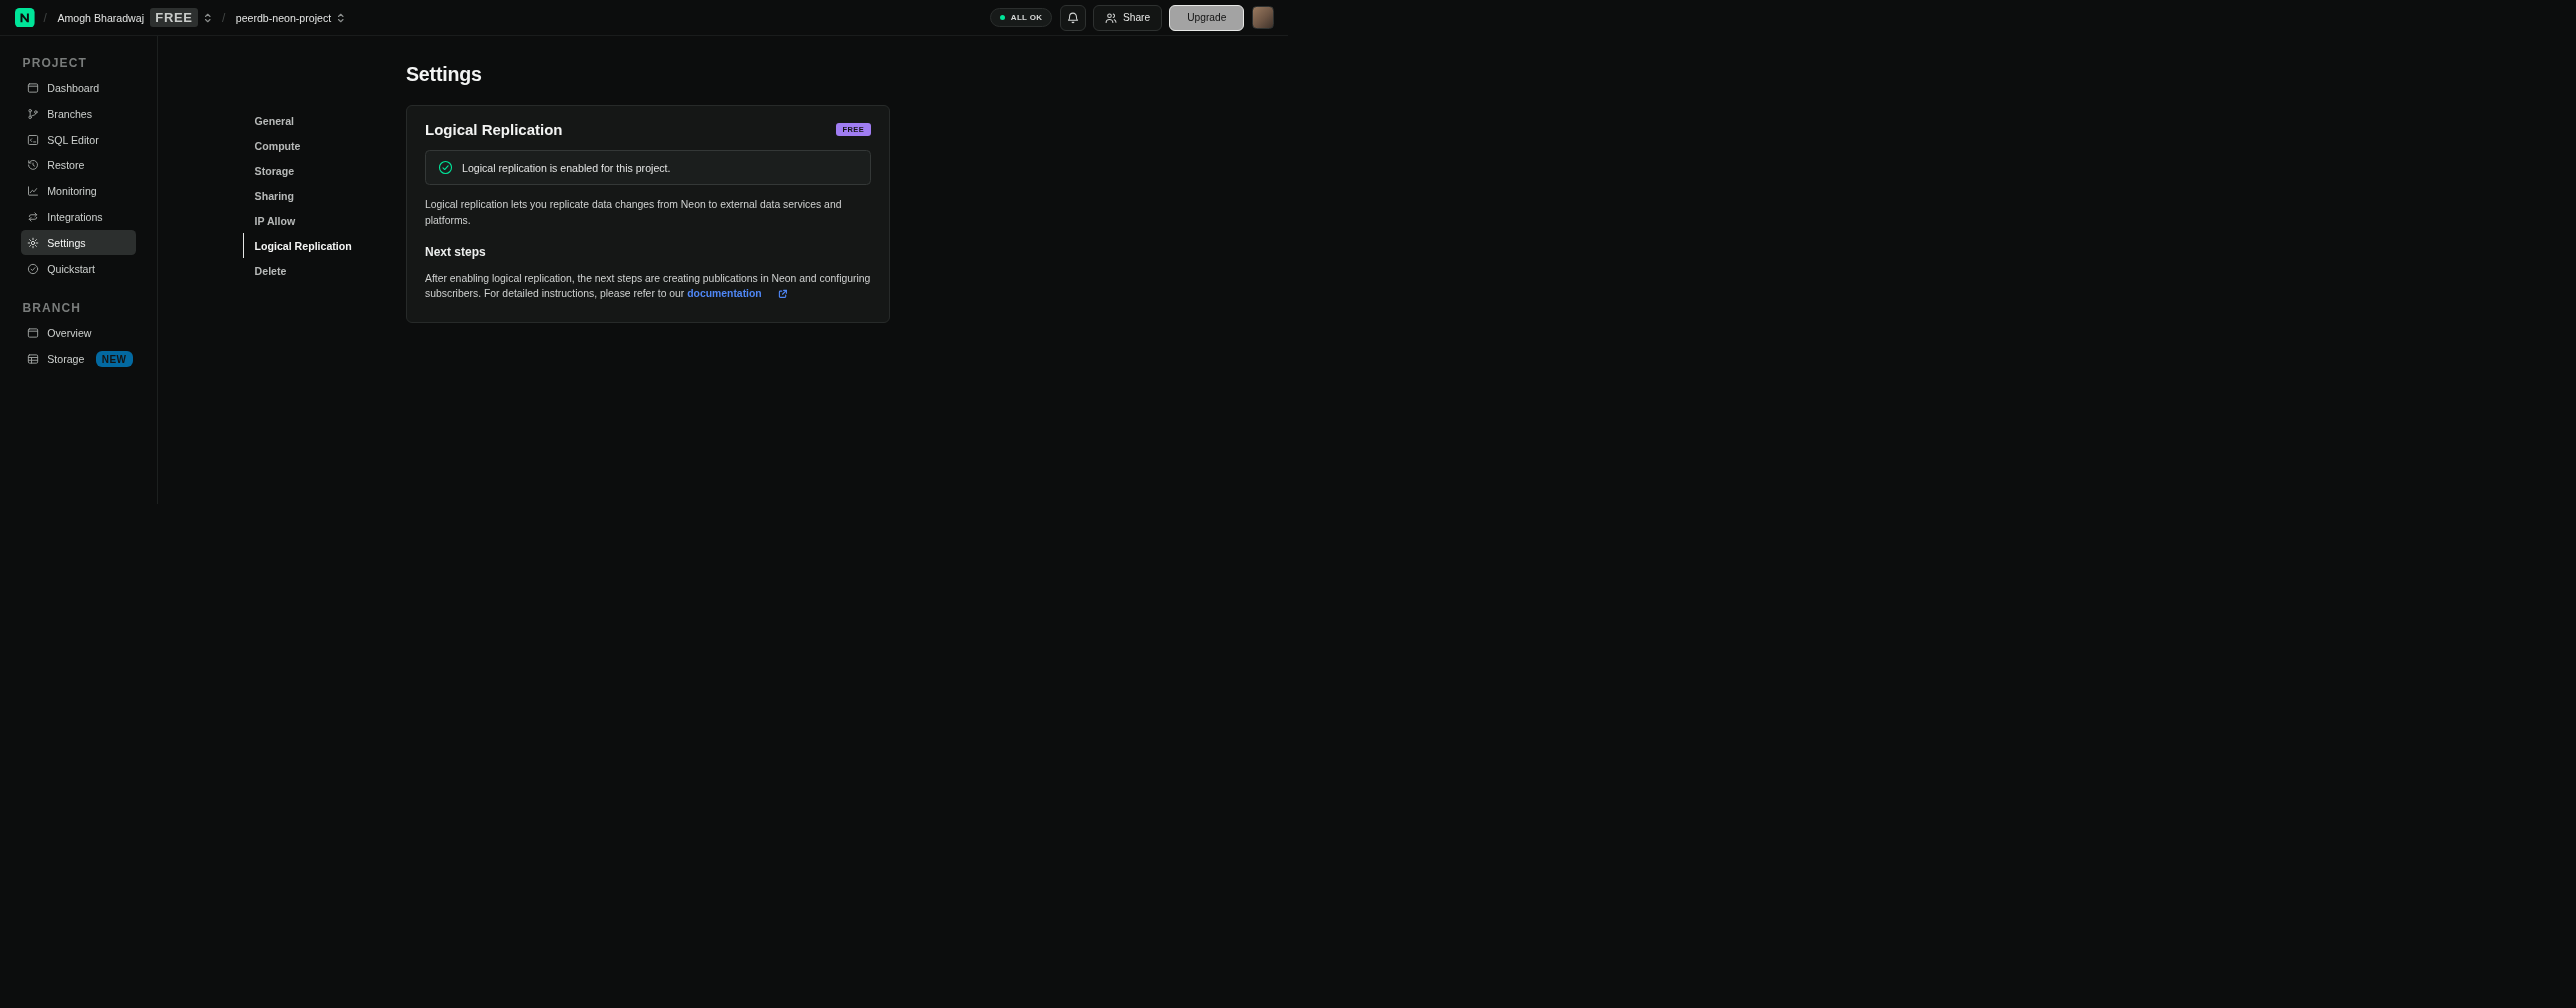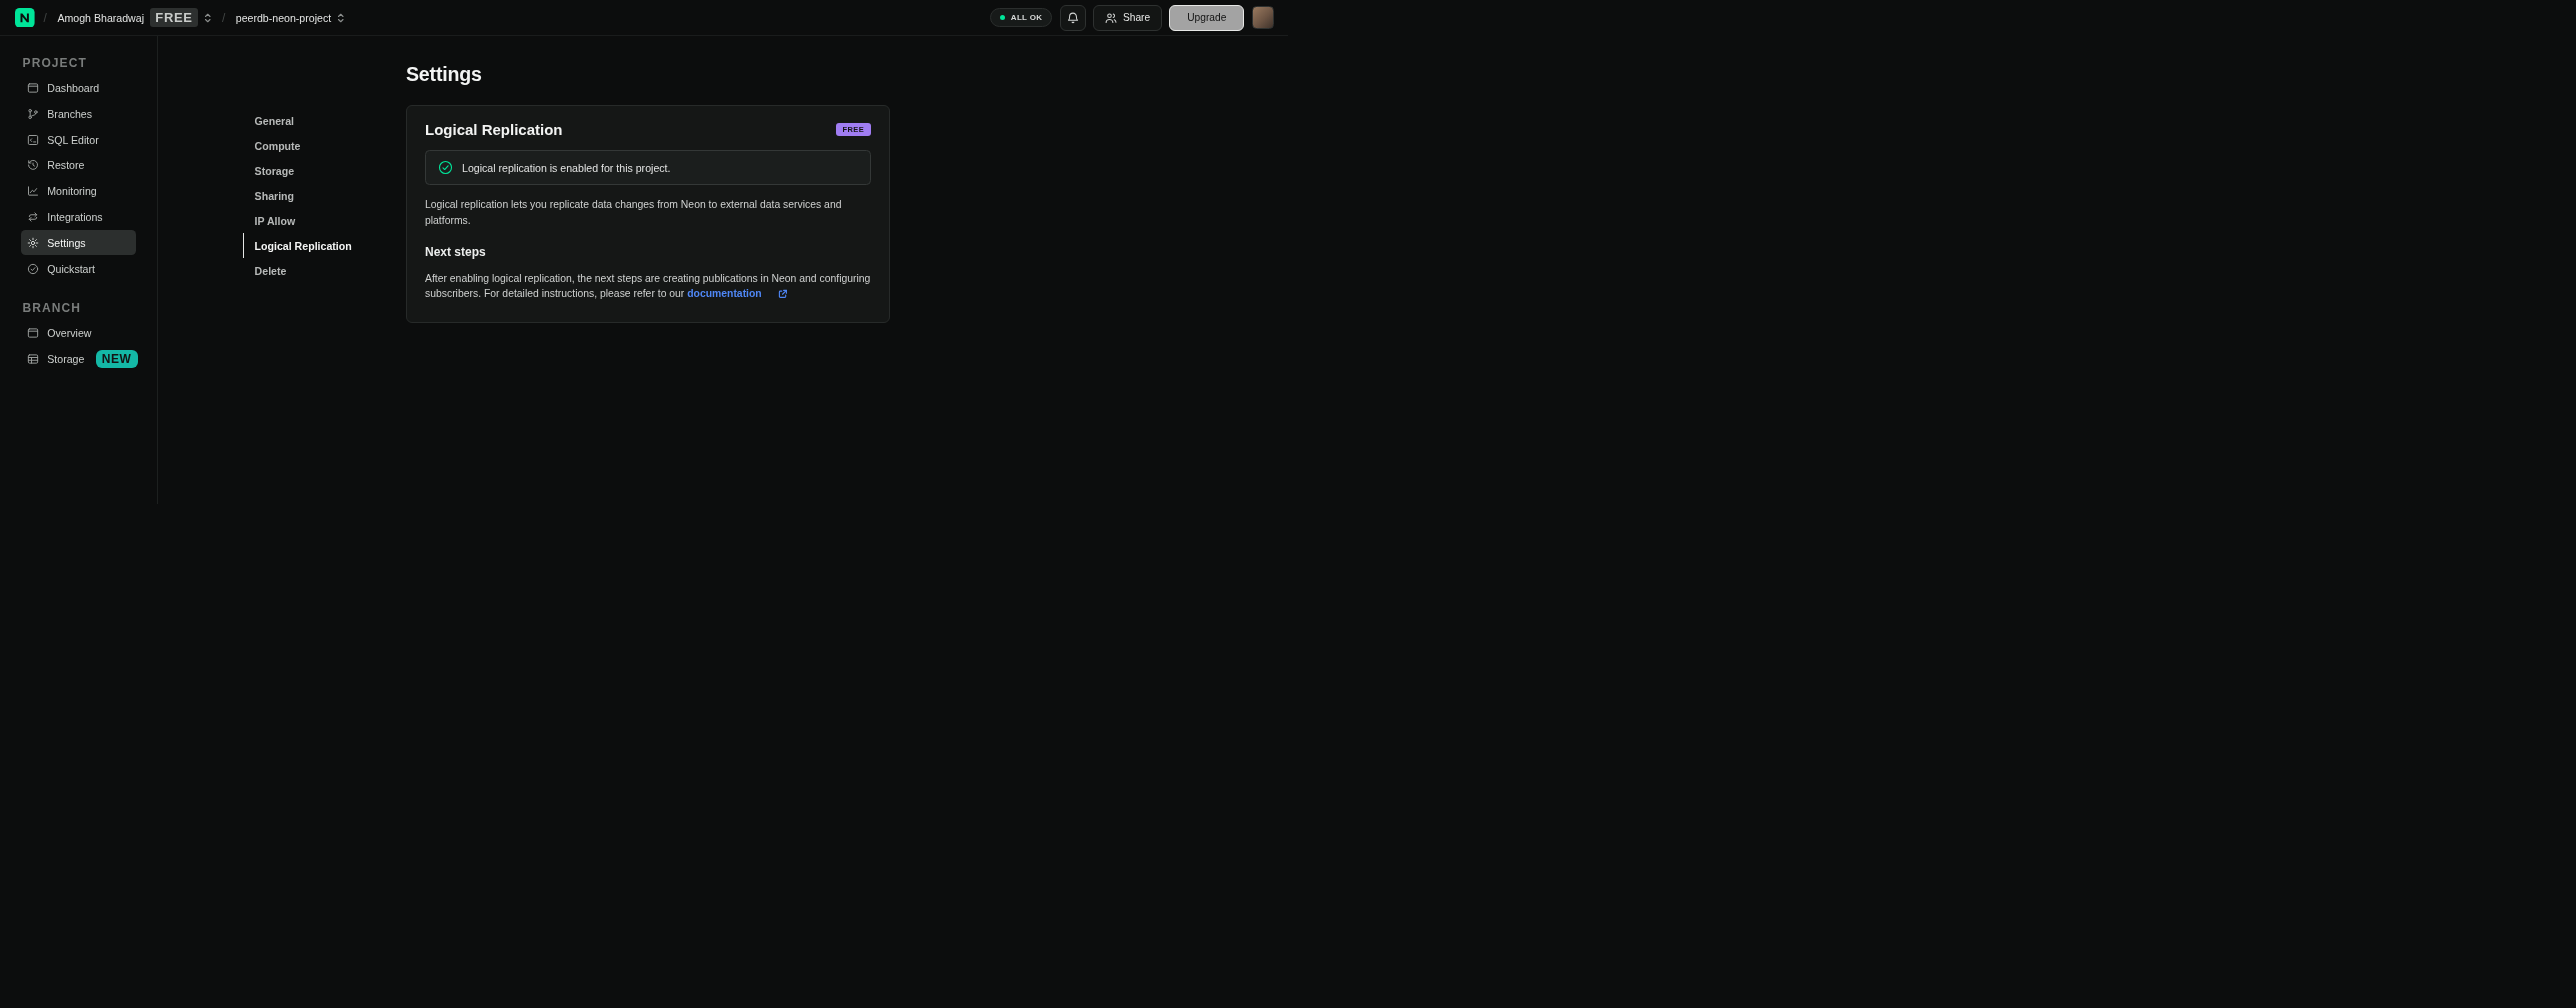--- a/index.html
+++ b/index.html
@@ -65,22 +65,22 @@
   .side-section + .side-section { margin-top:19.6px; }
   .side-item {
     display:flex; align-items:center; gap:8.3px; height:25px;
     margin:0.8px 21px; padding:0 6px; border-radius:4.5px;
     font-size:10.6px; color:#cdd0ce; cursor:pointer;
   }
   .side-item .icon { width:12px; height:12px; color:#9a9d9b; flex-shrink:0; }
   .side-item.active { background:#2c2f2e; color:#f5f6f5; }
   .side-item.active .icon { color:#d8dad9; }
   .badge-new {
-    margin-left:3px; font-size:12px; font-weight:700; letter-spacing:.05em;
-    background:#14b8a6; color:#141414; padding:2.3px 6px; border-radius:6px;
+    margin-left:3px; font-size:10px; font-weight:700; letter-spacing:.05em;
+    background:#0369a1; color:#141414; padding:2.3px 6px; border-radius:6px;
   }
 
   
   .main { flex:1; display:flex; padding:27px 0 0 85px; }
   .settings-nav { width:163px; margin-top:45px; }
   .nav-item {
     display:flex; align-items:center; height:25px; padding-left:10.6px;
     border-left:1.5px solid transparent; font-size:10.6px; font-weight:600;
     color:#b7b9b8; cursor:pointer;
   }

